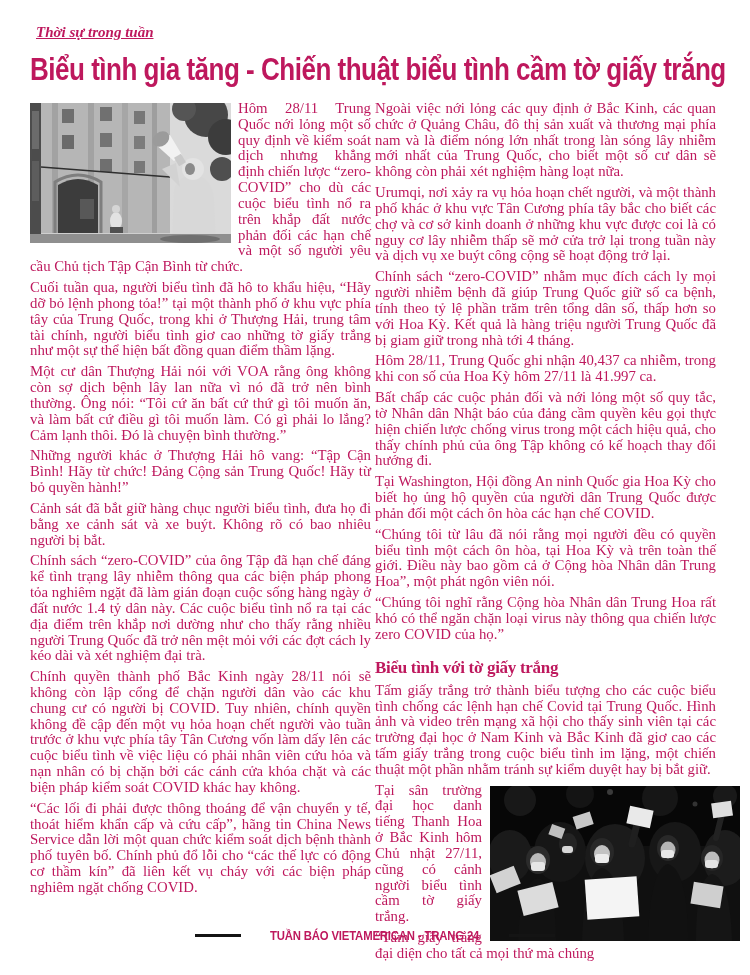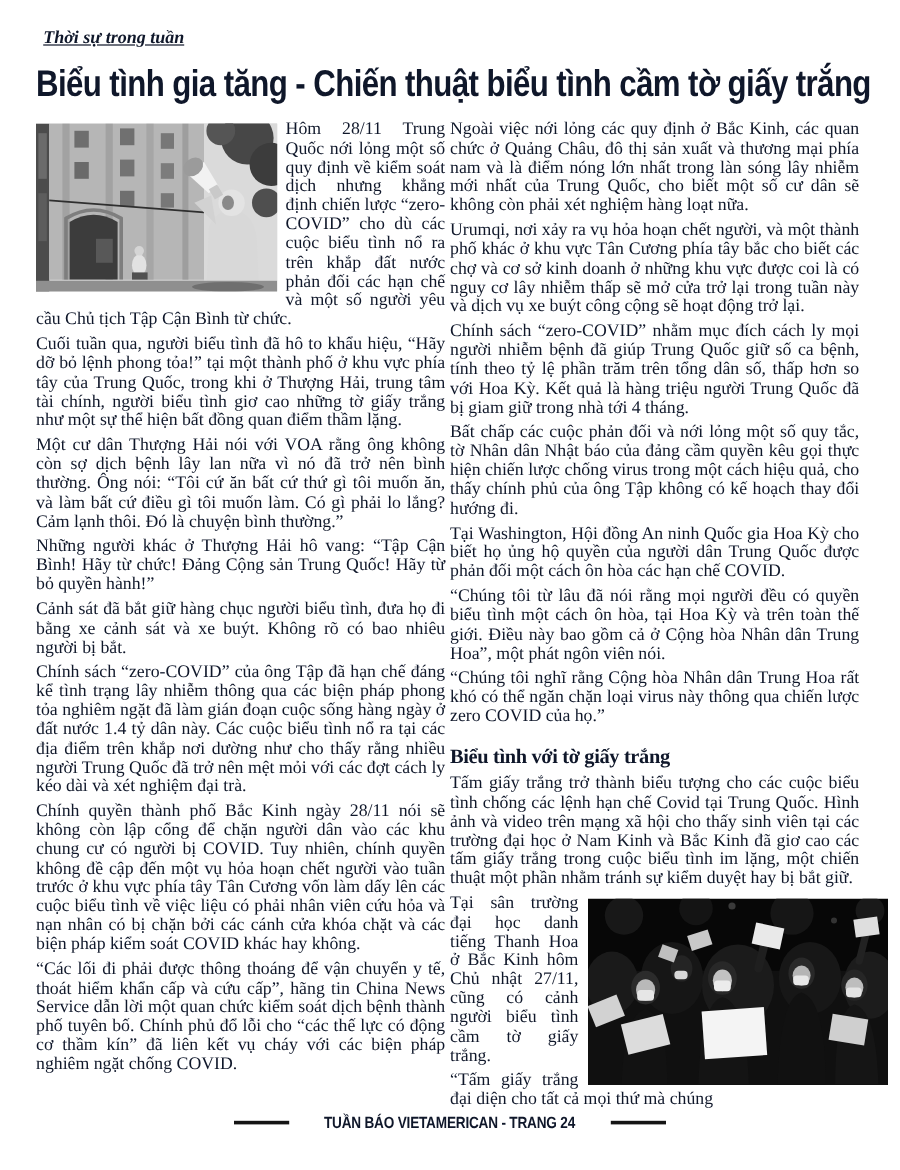--- a/index.html
+++ b/index.html
@@ -1,19 +1,19 @@
 <!DOCTYPE html>
 <html><head>
 <meta charset="utf-8">
 <style>
   html,body { margin:0; padding:0; background:#9a9a9a; }
   .page {
     position:relative; width:750px; height:975px; margin:0 auto;
     background:#ffffff; box-sizing:border-box;
-    padding:24px 28px 0 30px; overflow:hidden; color:#0f172a;
+    padding:24px 28px 0 30px; overflow:hidden; color:#be185d;
   }
   .kicker {
     font-family:"Liberation Serif", serif; font-style:italic; font-weight:700;
     font-size:15px; text-decoration:underline; margin-left:6px;
   }
   .headline { margin-top:11px; white-space:nowrap; }
   .headline span {
     display:inline-block; font-family:"Liberation Sans", sans-serif;
     font-weight:700; font-size:31px; letter-spacing:-0.6px;
     transform:scaleX(0.84); transform-origin:0 50%;
@@ -125,20 +125,21 @@
       <p>Cảnh sát đã bắt giữ hàng chục người biểu tình, đưa họ đi bằng xe cảnh sát và xe buýt.  Không rõ có bao nhiêu người bị bắt.</p>
       <p>Chính sách “zero-COVID” của ông Tập đã hạn chế đáng kể tình trạng lây nhiễm thông qua các biện pháp phong tỏa nghiêm ngặt đã làm gián đoạn cuộc sống hàng ngày ở đất nước 1.4 tỷ dân này. Các cuộc biểu tình nổ ra tại các địa điểm trên khắp nơi dường như cho thấy rằng nhiều người Trung Quốc đã trở nên mệt mỏi với các đợt cách ly kéo dài và xét nghiệm đại trà.</p>
       <p>Chính quyền thành phố Bắc Kinh ngày 28/11 nói sẽ không còn lập cổng để chặn người dân vào các khu chung cư có người bị COVID.  Tuy nhiên, chính quyền không đề cập đến một vụ hỏa hoạn chết người vào tuần trước ở khu vực phía tây Tân Cương vốn làm dấy lên các cuộc biểu tình về việc liệu có phải nhân viên cứu hỏa và nạn nhân có bị chặn bởi các cánh cửa khóa chặt và các biện pháp kiểm soát COVID khác hay không.</p>
       <p>“Các lối đi phải được thông thoáng để vận chuyển y tế, thoát hiểm khẩn cấp và cứu cấp”, hãng tin China News Service dẫn lời một quan chức kiểm soát dịch bệnh thành phố tuyên bố. Chính phủ đổ lỗi cho “các thế lực có động cơ thầm kín” đã liên kết vụ cháy với các biện pháp nghiêm ngặt chống COVID.</p>
     </div>
 
     <div class="col">
       <p>Ngoài việc nới lỏng các quy định ở Bắc Kinh, các quan chức ở Quảng Châu, đô thị sản xuất và thương mại phía nam và là điểm nóng lớn nhất trong làn sóng lây nhiễm mới nhất của Trung Quốc, cho biết một số cư dân sẽ không còn phải xét nghiệm hàng loạt nữa.</p>
       <p>Urumqi, nơi xảy ra vụ hỏa hoạn chết người, và một thành phố khác ở khu vực Tân Cương phía tây bắc cho biết các chợ và cơ sở kinh doanh ở những khu vực được coi là có nguy cơ lây nhiễm thấp sẽ mở cửa trở lại trong tuần này và dịch vụ xe buýt công cộng sẽ hoạt động trở lại.</p>
       <p>Chính sách “zero-COVID” nhằm mục đích cách ly mọi người nhiễm bệnh đã giúp Trung Quốc giữ số ca bệnh, tính theo tỷ lệ phần trăm trên tổng dân số, thấp hơn so với Hoa Kỳ. Kết quả là hàng triệu người Trung Quốc đã bị giam giữ trong nhà tới 4 tháng.</p>
+      <p>Hôm 28/11, Trung Quốc ghi nhận 40,437 ca nhiễm, trong khi con số của Hoa Kỳ hôm 27/11 là 41.997 ca.</p>
       <p>Bất chấp các cuộc phản đối và nới lỏng một số quy tắc, tờ Nhân dân Nhật báo của đảng cầm quyền kêu gọi thực hiện chiến lược chống virus trong một cách hiệu quả, cho thấy chính phủ của ông Tập không có kế hoạch thay đổi hướng đi.</p>
       <p>Tại Washington, Hội đồng An ninh Quốc gia Hoa Kỳ cho biết họ ủng hộ quyền của người dân Trung Quốc được phản đối một cách ôn hòa các hạn chế COVID.</p>
       <p>“Chúng tôi từ lâu đã nói rằng mọi người đều có quyền biểu tình một cách ôn hòa, tại Hoa Kỳ và trên toàn thế giới. Điều này bao gồm cả ở Cộng hòa Nhân dân Trung Hoa”, một phát ngôn viên nói.</p>
       <p>“Chúng tôi nghĩ rằng Cộng hòa Nhân dân Trung Hoa rất khó có thể ngăn chặn loại virus này thông qua chiến lược zero COVID của họ.”</p>
 
       <div class="subhead">Biểu tình với tờ giấy trắng</div>
       <p>Tấm giấy trắng trở thành biểu tượng cho các cuộc biểu tình chống các lệnh hạn chế Covid tại Trung Quốc. Hình ảnh và video trên mạng xã hội cho thấy sinh viên tại các trường đại học ở Nam Kinh và Bắc Kinh đã giơ cao các tấm giấy trắng trong cuộc biểu tình im lặng, một chiến thuật một phần nhằm tránh sự kiểm duyệt hay bị bắt giữ.</p>
 
       <div class="wrap-block">
         <div class="photo-right">

